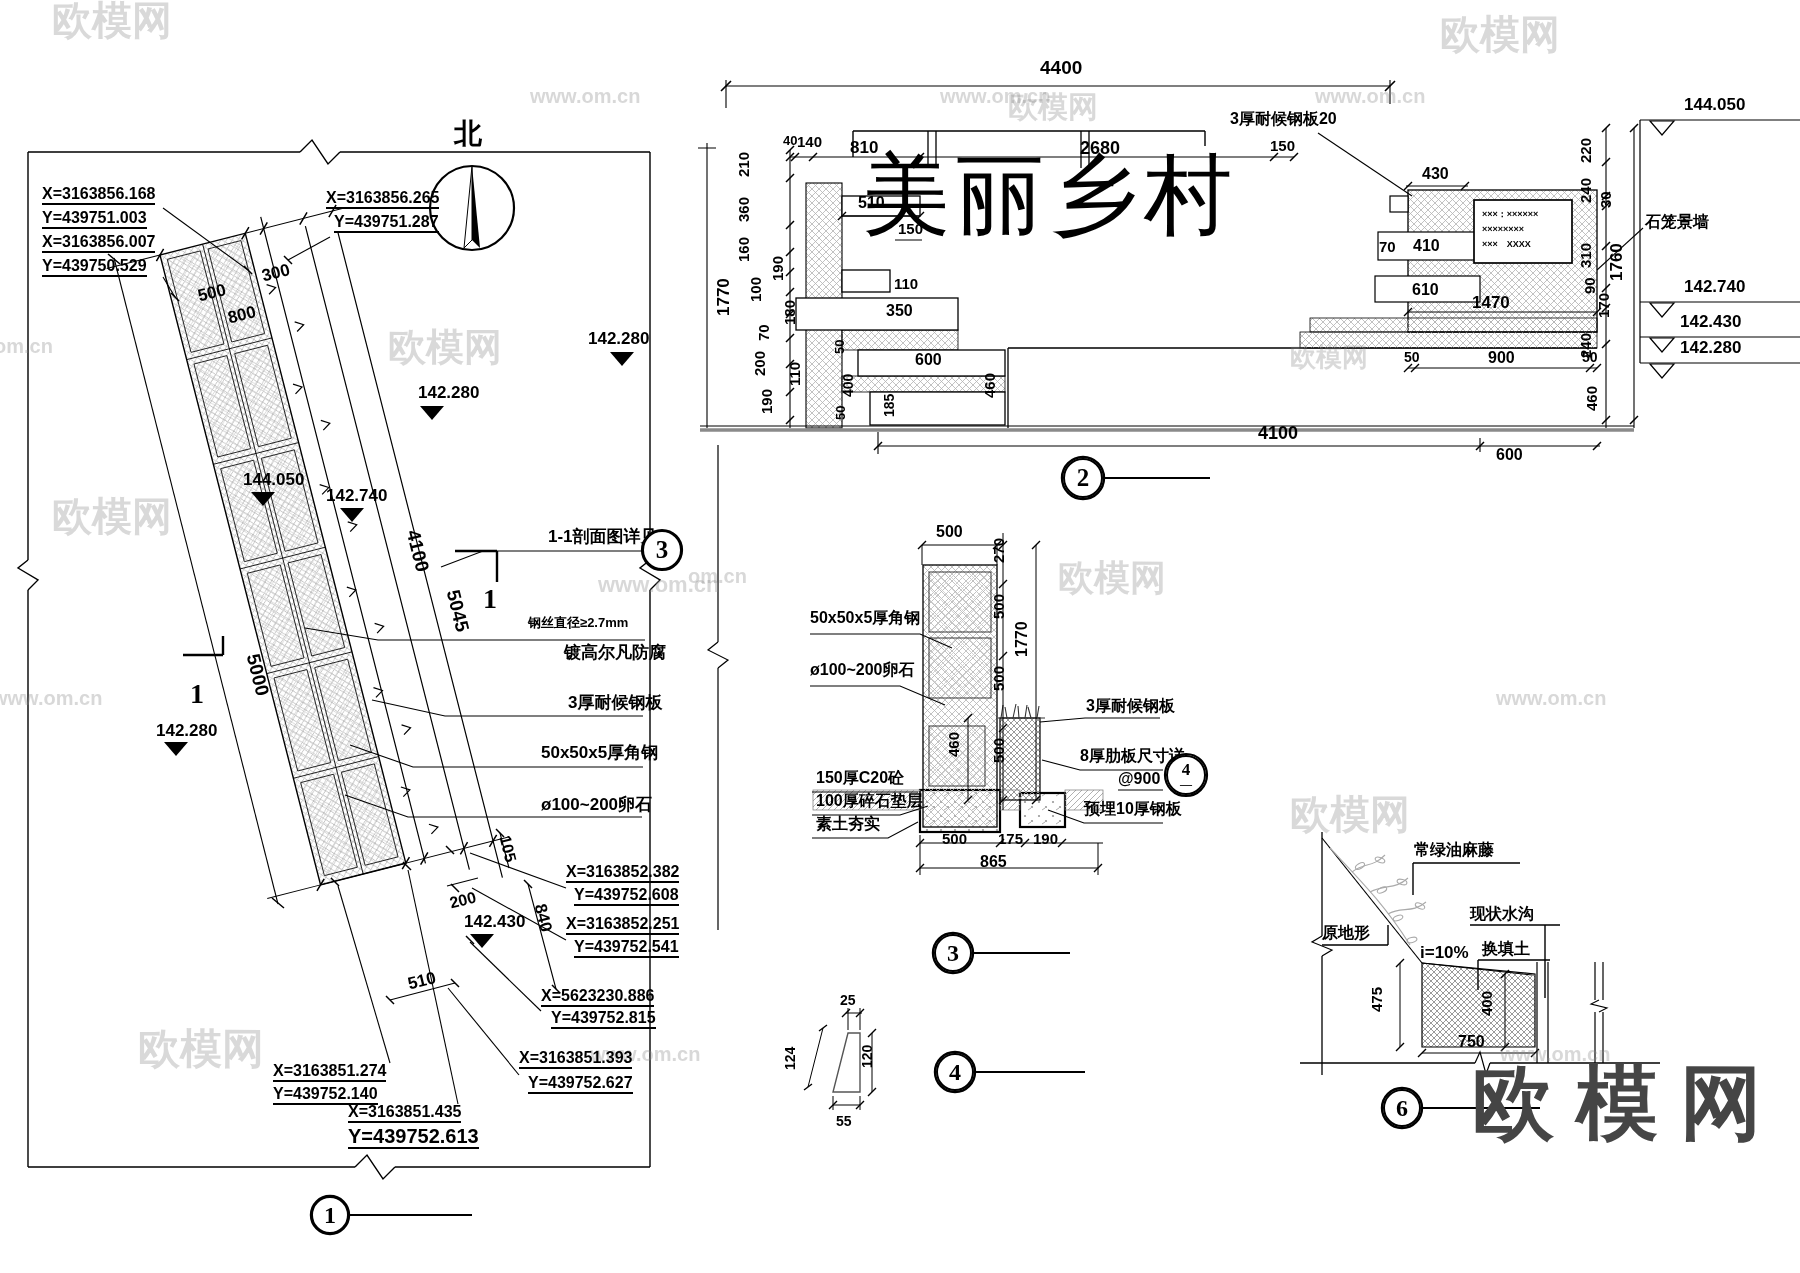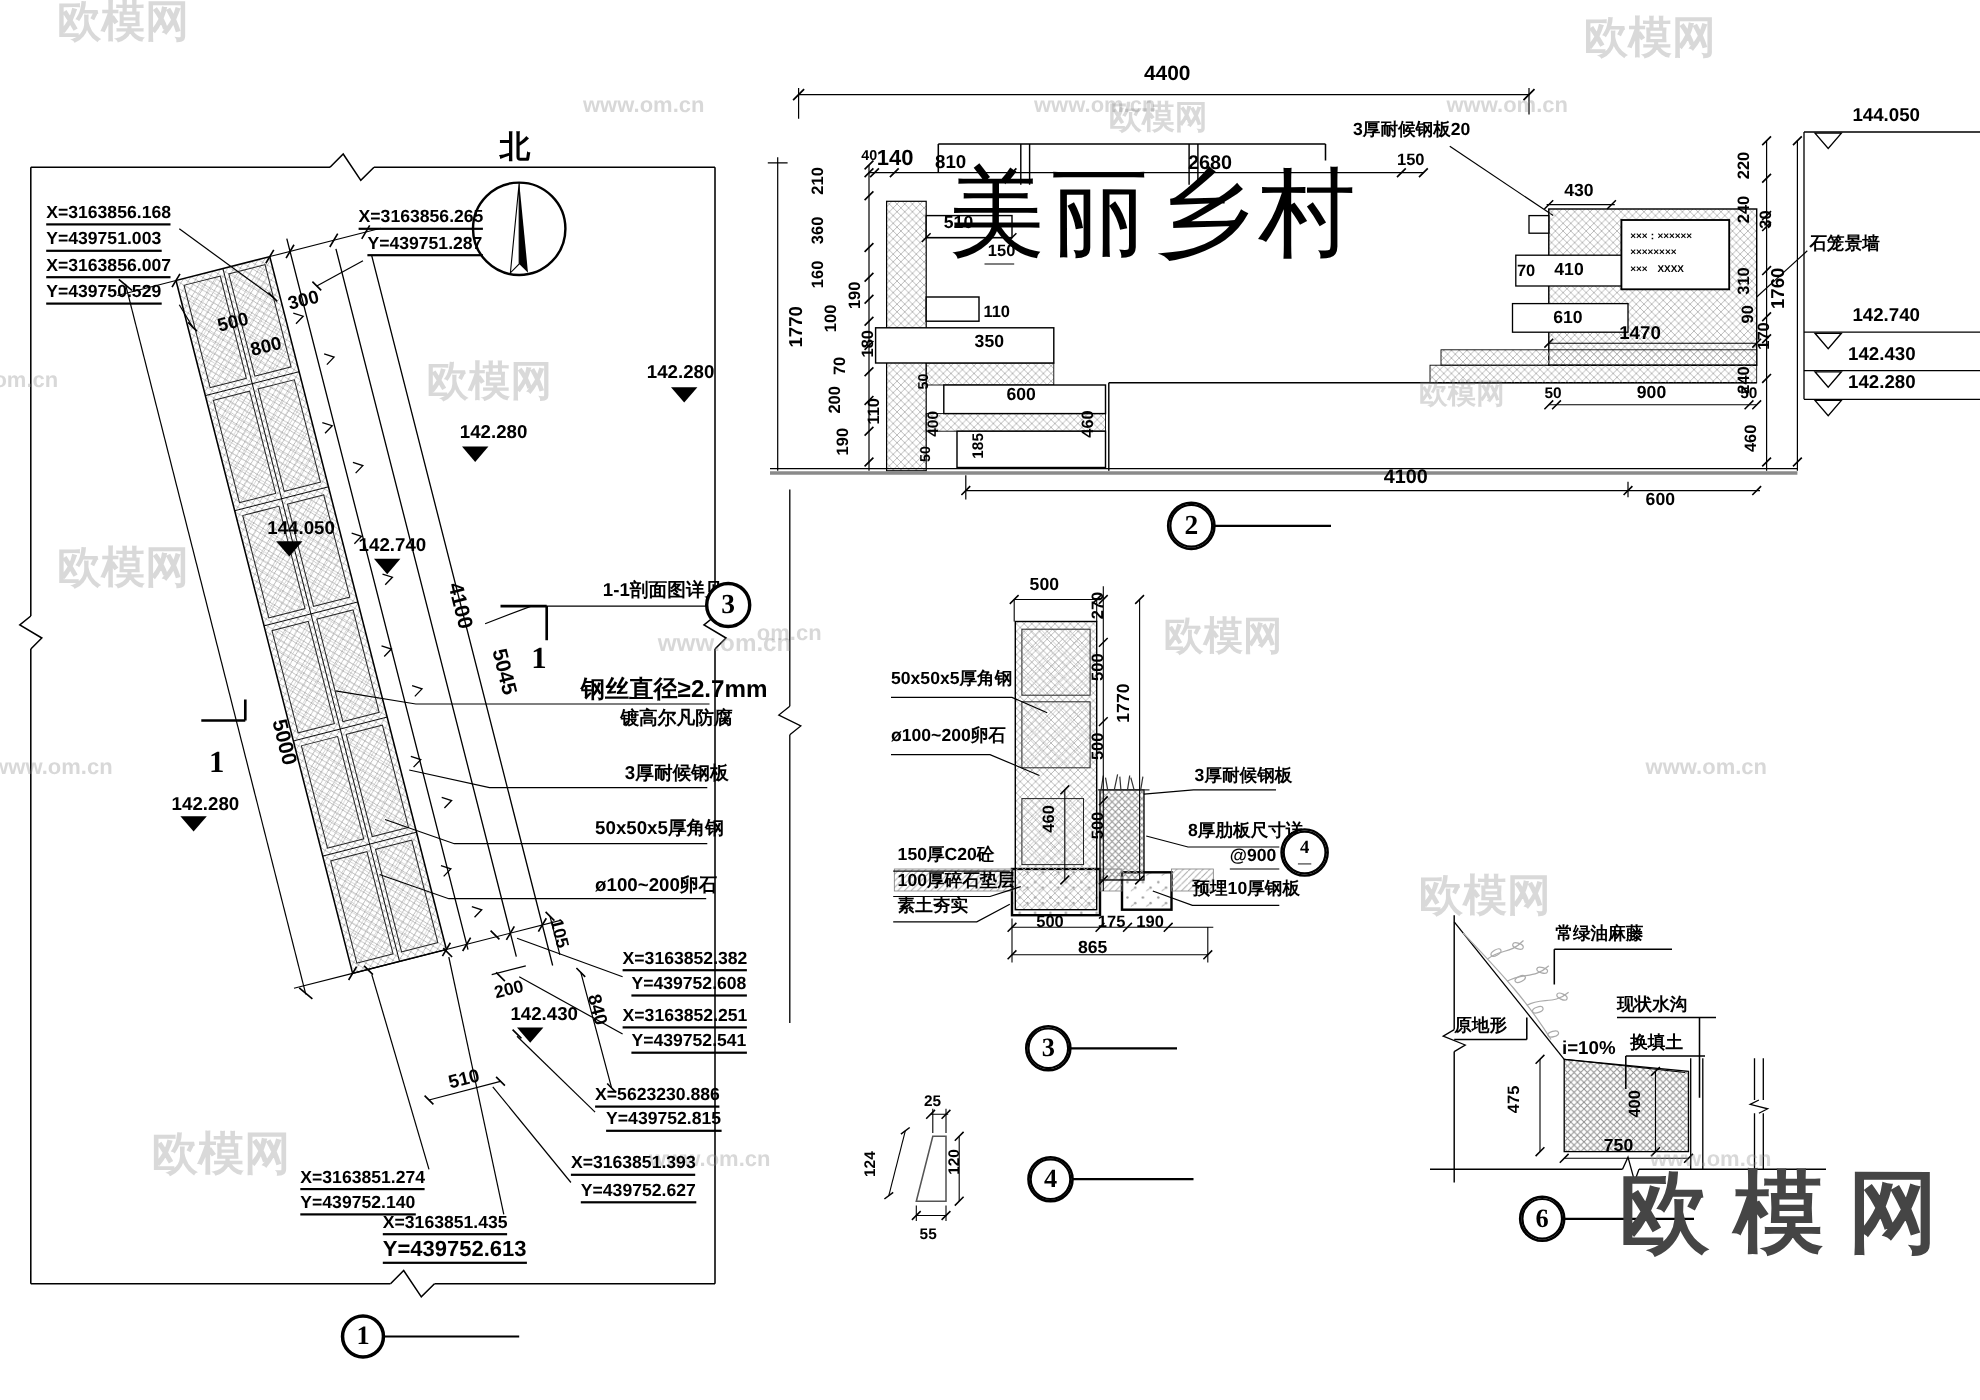--- a/index.html
+++ b/index.html
@@ -380,21 +380,21 @@
 <div class="t" style="left:588px;top:330px;font-size:17px">142.280</div>
 <div class="t" style="left:418px;top:384px;font-size:17px">142.280</div>
 <div class="t" style="left:243px;top:471px;font-size:17px">144.050</div>
 <div class="t" style="left:326px;top:487px;font-size:17px">142.740</div>
 <div class="t" style="left:156px;top:722px;font-size:17px">142.280</div>
 <div class="t" style="left:464px;top:913px;font-size:17px">142.430</div>
 
 <div class="t" style="left:548px;top:528px;font-size:17px">1-1剖面图详见</div>
 <div class="t serif" style="left:483px;top:585px;font-size:28px">1</div>
 <div class="t serif" style="left:190px;top:680px;font-size:28px">1</div>
-<div class="t" style="left:528px;top:616px;font-size:22px">钢丝直径≥2.7mm</div>
+<div class="t" style="left:528px;top:616px;font-size:13px">钢丝直径≥2.7mm</div>
 <div class="t" style="left:564px;top:644px;font-size:17px">镀高尔凡防腐</div>
 <div class="t" style="left:568px;top:694px;font-size:17px">3厚耐候钢板</div>
 <div class="t" style="left:541px;top:744px;font-size:17px">50x50x5厚角钢</div>
 <div class="t" style="left:541px;top:796px;font-size:17px">ø100~200卵石</div>
 
 <div class="t s76" style="left:262px;top:652px;font-size:19px">5000</div>
 <div class="t s76" style="left:422px;top:528px;font-size:19px">4100</div>
 <div class="t s76" style="left:462px;top:588px;font-size:19px">5045</div>
 <div class="t sm14" style="left:196px;top:288px;font-size:17px">500</div>
 <div class="t sm14" style="left:226px;top:310px;font-size:17px">800</div>
@@ -415,21 +415,21 @@
 <div class="t u" style="left:273px;top:1063px;font-size:16px">X=3163851.274</div>
 <div class="t u" style="left:273px;top:1086px;font-size:16px">Y=439752.140</div>
 <div class="t u" style="left:348px;top:1104px;font-size:16px">X=3163851.435</div>
 <div class="t u" style="left:348px;top:1126px;font-size:20px">Y=439752.613</div>
 
 <div class="bub" style="left:311px;top:1196px;width:38px;height:38px;font-size:24px">1</div>
 <div class="bub" style="left:642px;top:530px;width:40px;height:40px;font-size:25px;border-width:2.2px">3</div>
 
 <div class="t" style="left:1040px;top:58px;font-size:19px">4400</div>
 <div class="t" style="left:783px;top:134px;font-size:13px">40</div>
-<div class="t" style="left:797px;top:134px;font-size:20px">140</div>
+<div class="t" style="left:797px;top:134px;font-size:15px">140</div>
 <div class="t" style="left:850px;top:139px;font-size:17px">810</div>
 <div class="t" style="left:1080px;top:139px;font-size:18px">2680</div>
 <div class="t" style="left:1270px;top:138px;font-size:15px">150</div>
 <div class="t" style="left:1230px;top:111px;font-size:16px">3厚耐候钢板20</div>
 <div class="title" style="left:862px;top:152px;font-size:88px">美丽乡村</div>
 
 <div class="t v" style="left:751px;top:162px;font-size:15px">210</div>
 <div class="t v" style="left:751px;top:207px;font-size:15px">360</div>
 <div class="t v" style="left:751px;top:247px;font-size:15px">160</div>
 <div class="t v" style="left:785px;top:266px;font-size:15px">190</div>

